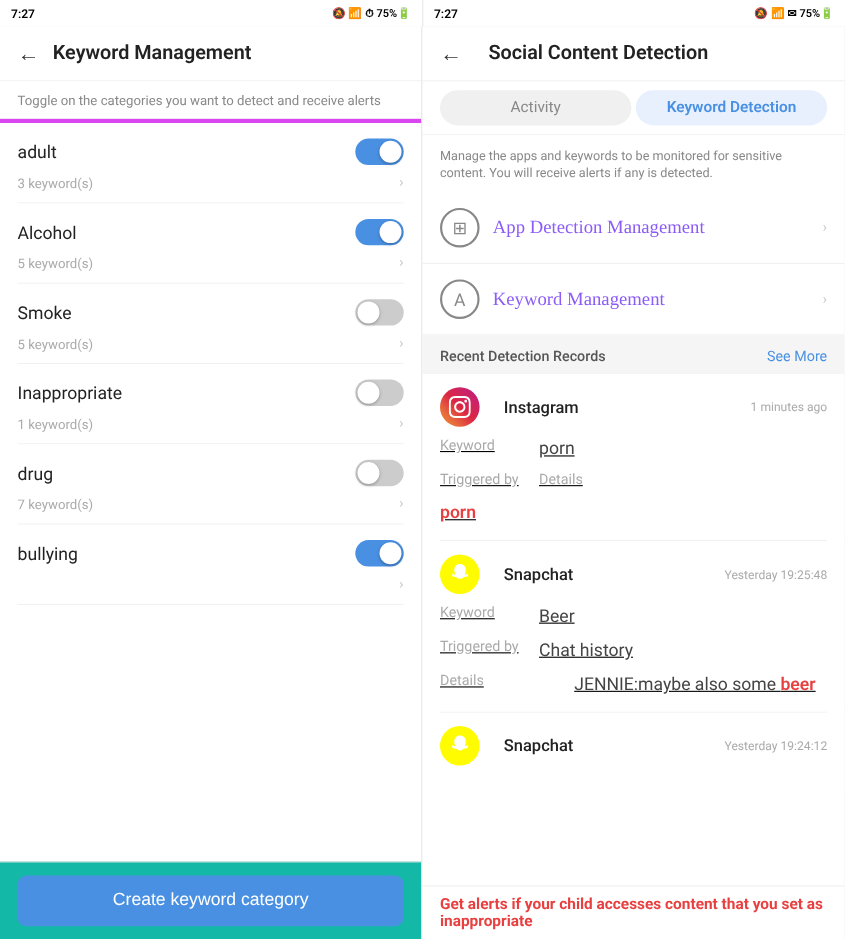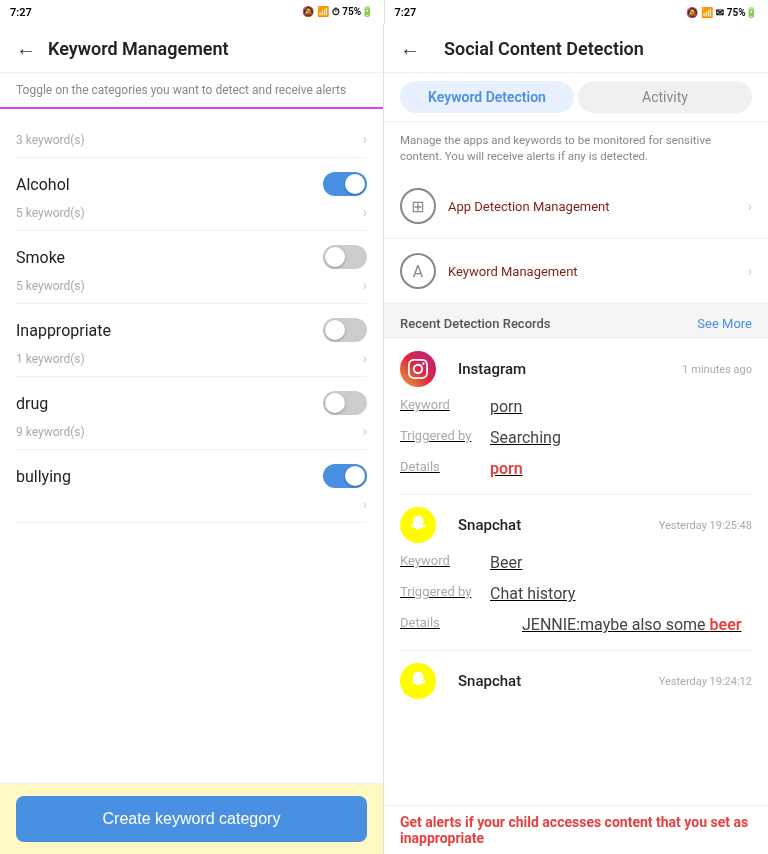--- a/index.html
+++ b/index.html
@@ -69,21 +69,21 @@
       font-size: 18px;
       font-weight: 600;
       color: #222;
     }
 
     .subtitle-text {
       padding: 10px 16px;
       font-size: 12px;
       color: #888;
       background: #fff;
-      border-bottom: 2px solid #d946ef;
+      border-bottom: 4px solid #d946ef;
     }
 
     .categories-list {
       flex: 1;
       overflow-y: auto;
       background: #fff;
     }
 
     .category-item {
       padding: 14px 16px 0 16px;
@@ -134,21 +134,21 @@
       font-size: 12px;
       color: #aaa;
     }
     .chevron-right {
       font-size: 14px;
       color: #ccc;
     }
 
     .create-btn-area {
       padding: 12px 16px;
-      background: #fef9c3;
+      background: #14b8a6;
       border-top: 1px solid #f0f0f0;
     }
     .create-btn {
       width: 100%;
       padding: 14px;
       background: #4a90e2;
       color: #fff;
       border: none;
       border-radius: 8px;
       font-size: 16px;
@@ -238,22 +238,23 @@
       height: 36px;
       border-radius: 50%;
       border: 2px solid #888;
       display: flex;
       align-items: center;
       justify-content: center;
       font-size: 16px;
       color: #888;
     }
     .menu-label {
-      font-size: 13px;
-      color: #7f1d1d;
+      font-size: 17px;
+      color: #8b5cf6;
+      font-family: Liberation Serif, serif;
     }
 
     .section-header {
       display: flex;
       align-items: center;
       justify-content: space-between;
       padding: 12px 16px 8px 16px;
       background: #f5f5f5;
     }
     .section-title {
@@ -361,20 +362,24 @@
   <div class="left-panel">
     <div class="panel-header">
       <span class="back-arrow">←</span>
       <span class="panel-title">Keyword Management</span>
     </div>
     <div class="subtitle-text">Toggle on the categories you want to detect and receive alerts</div>
 
     <div class="categories-list">
 
       <div class="category-item">
+        <div class="category-row">
+          <span class="category-name">adult</span>
+          <div class="toggle on"></div>
+        </div>
         <div class="keyword-count-row">
           <span class="keyword-count">3 keyword(s)</span>
           <span class="chevron-right">›</span>
         </div>
       </div>
 
       <div class="category-item">
         <div class="category-row">
           <span class="category-name">Alcohol</span>
           <div class="toggle on"></div>
@@ -406,21 +411,21 @@
           <span class="chevron-right">›</span>
         </div>
       </div>
 
       <div class="category-item">
         <div class="category-row">
           <span class="category-name">drug</span>
           <div class="toggle off"></div>
         </div>
         <div class="keyword-count-row">
-          <span class="keyword-count">9 keyword(s)</span>
+          <span class="keyword-count">7 keyword(s)</span>
           <span class="chevron-right">›</span>
         </div>
       </div>
 
       <div class="category-item">
         <div class="category-row">
           <span class="category-name">bullying</span>
           <div class="toggle on"></div>
         </div>
         <div class="keyword-count-row">
@@ -436,22 +441,22 @@
     </div>
   </div>
 
   <div class="right-panel">
     <div class="right-header">
       <span class="back-arrow">←</span>
       <span class="right-title">Social Content Detection</span>
     </div>
 
     <div class="tabs-bar">
+      <div class="tab inactive">Activity</div>
       <div class="tab active">Keyword Detection</div>
-      <div class="tab inactive">Activity</div>
     </div>
 
     <div class="right-content">
       <div class="manage-desc">Manage the apps and keywords to be monitored for sensitive content. You will receive alerts if any is detected.</div>
 
       <div class="menu-item">
         <div class="menu-item-left">
           <div class="menu-icon">⊞</div>
           <span class="menu-label">App Detection Management</span>
         </div>
@@ -480,21 +485,20 @@
               </svg>
             </div>
             <span class="app-name">Instagram</span>
           </div>
           <span class="record-time">1 minutes ago</span>
         </div>
         <div class="record-details">
           <span class="detail-label">Keyword</span>
           <span class="detail-value">porn</span>
           <span class="detail-label">Triggered by</span>
-          <span class="detail-value">Searching</span>
           <span class="detail-label">Details</span>
           <span class="detail-value red">porn</span>
         </div>
       </div>
 
       <div class="record-divider"></div>
 
       <div class="detection-record">
         <div class="record-header">
           <div class="record-app">

